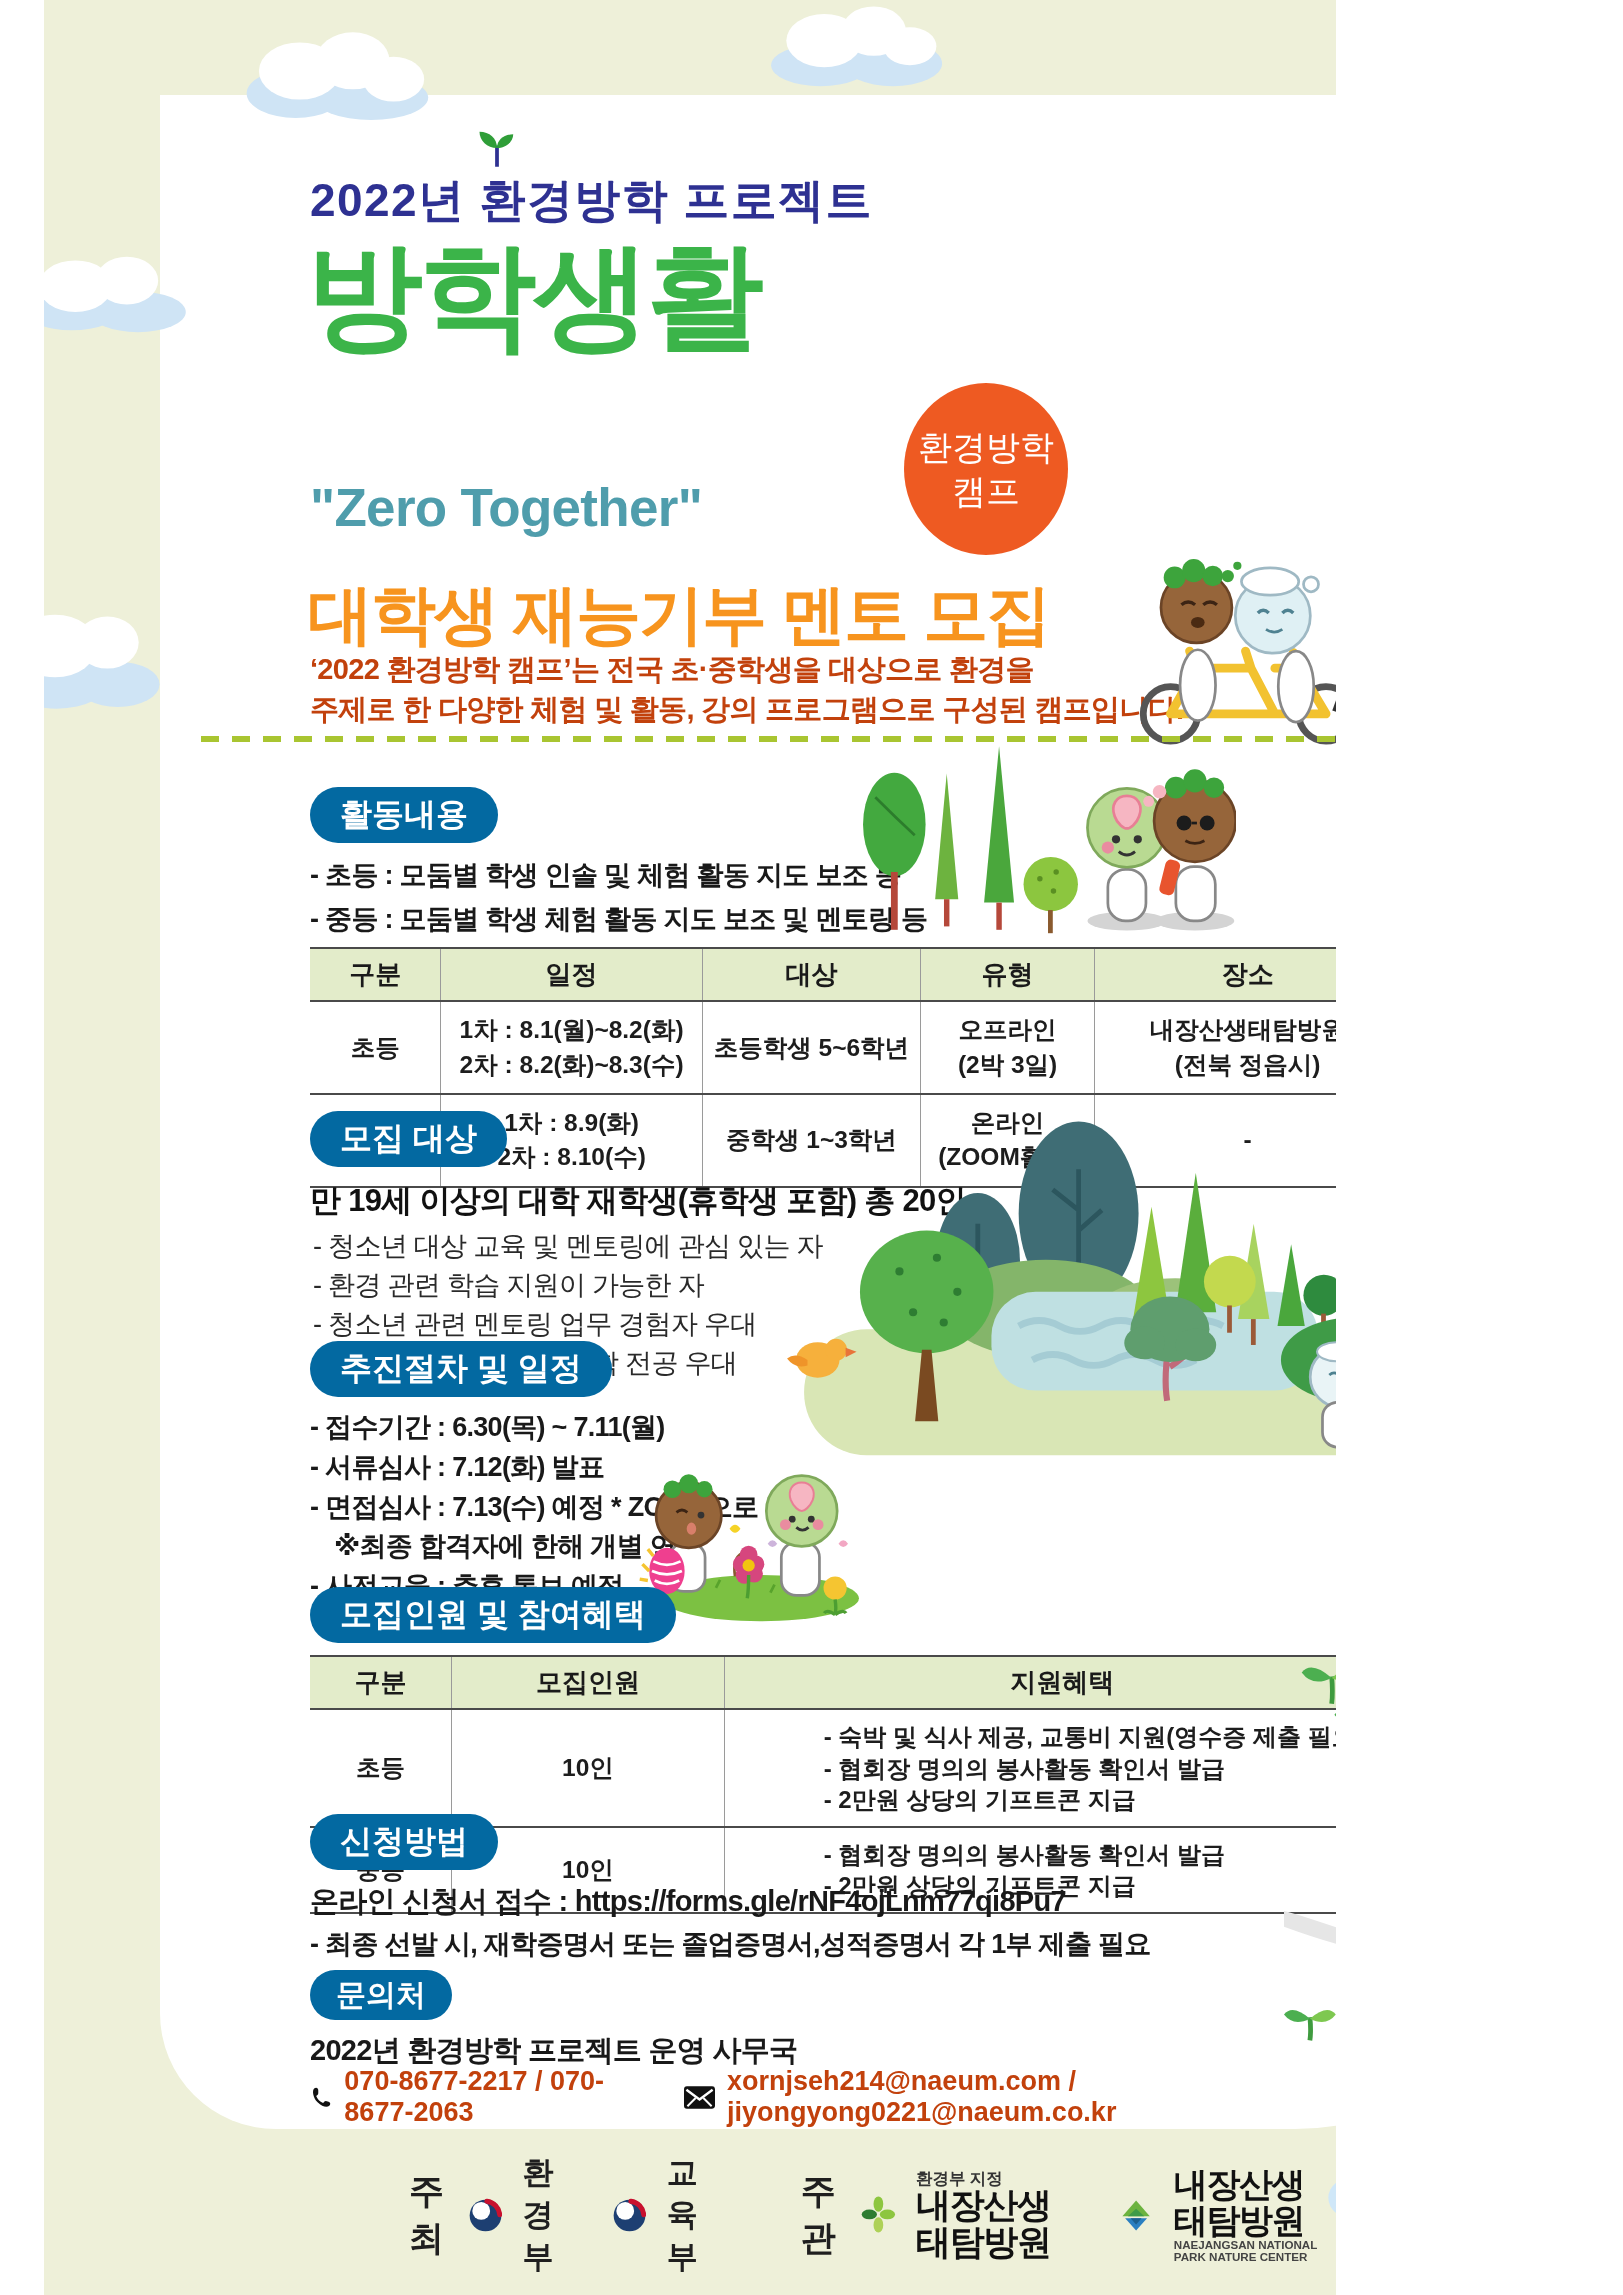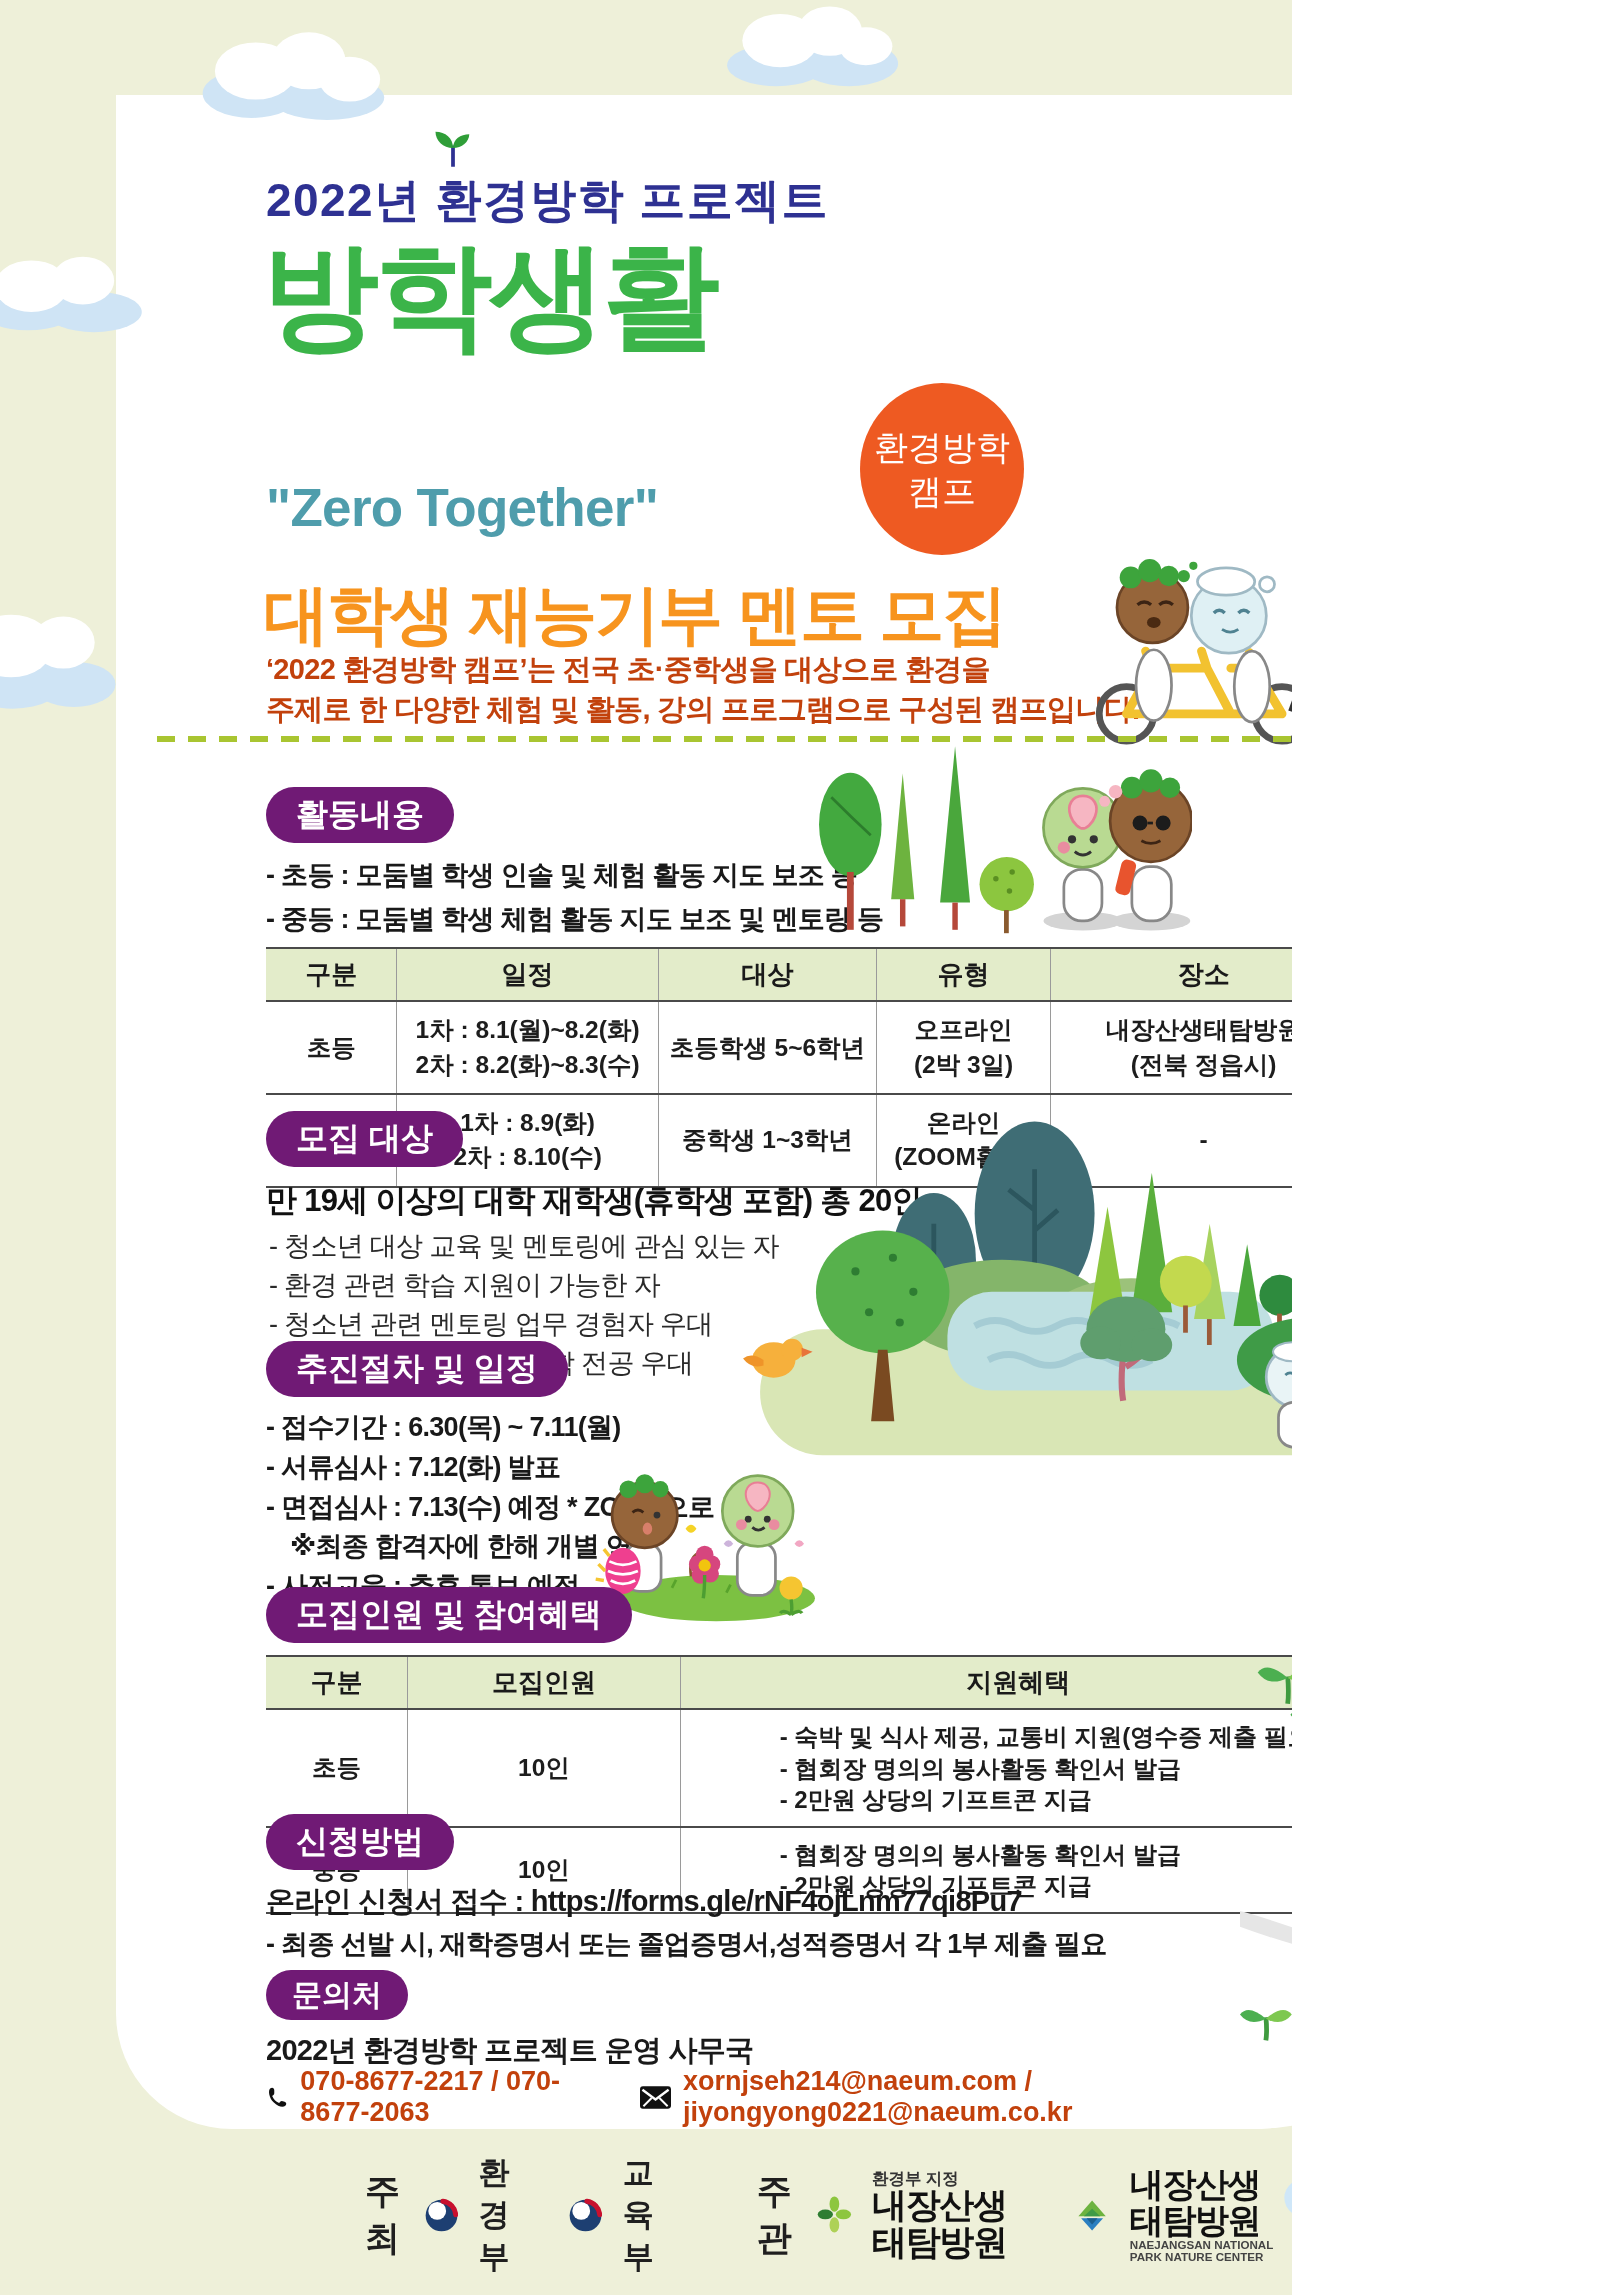--- a/index.html
+++ b/index.html
@@ -1,30 +1,30 @@
 <!DOCTYPE html>
 <html style="font-size:11px"><head>
 <meta charset="utf-8">
 <style>
   html,body{margin:0;padding:0;}
   body{font-family:"Liberation Sans","DejaVu Sans",sans-serif;background:#ffffff;}
-  #poster{position:relative;width:1292px;height:2295px;background:#eef0d9;overflow:hidden;}
+  #poster{position:relative;width:1292px;height:2295px;background:#eef0d9;overflow:hidden;margin-left:44px;}
   #card{position:absolute;left:116px;top:95px;width:1394px;height:2034px;background:#ffffff;
         border-radius:0 0 259px 116px;}
   .abs{position:absolute;}
   .eyebrow{font-size:46px;font-weight:800;color:#2e3192;letter-spacing:1.4px;}
   .title-main{font-size:117px;line-height:111px;font-weight:900;color:#3bb449;letter-spacing:-3.4px;}
   .quote{font-size:53px;font-weight:800;color:#4f9dac;letter-spacing:-0.7px;}
   .camp-badge{width:164px;height:172px;background:#ee5a22;border-radius:50%;
               display:flex;flex-direction:column;align-items:center;justify-content:center;}
   .camp-badge span{color:#fff;font-size:34px;font-weight:400;line-height:44px;}
   .recruit{font-size:65px;font-weight:900;color:#f7941e;letter-spacing:-2px;}
   .desc{font-size:29px;line-height:40px;font-weight:800;color:#c2410c;letter-spacing:-0.7px;}
   .dashes{height:6.1px;background:repeating-linear-gradient(90deg,#a9c531 0 18.4px,transparent 18.4px 31px);}
-  .pill{display:inline-flex;align-items:center;justify-content:center;background:#701a75;color:#fff;
+  .pill{display:inline-flex;align-items:center;justify-content:center;background:#0369a1;color:#fff;
         font-weight:900;border-radius:31px;padding:0 30px;height:56px;font-size:32px;letter-spacing:0px;white-space:nowrap;}
   .pill.small{height:50px;font-size:30px;padding:0 26px;}
   .bullet{font-size:27px;font-weight:800;color:#191919;letter-spacing:-0.7px;white-space:nowrap;}
   .bullet.light{font-weight:500;color:#2a2a2a;}
   .headline{font-size:31px;font-weight:900;color:#111;letter-spacing:-0.7px;}
   .tbl{border-collapse:collapse;width:100%;table-layout:fixed;}
   .tbl th{background:#e3ecca;font-size:26px;font-weight:800;color:#1a1a1a;
           border-top:2.7px solid #4a4a4a;border-bottom:2px solid #4a4a4a;padding:8.2px 0;}
   .tbl td{font-size:24.5px;font-weight:600;color:#1d1d1d;text-align:center;
           border-bottom:2px solid #4a4a4a;padding:11px 0;line-height:1.4;}

